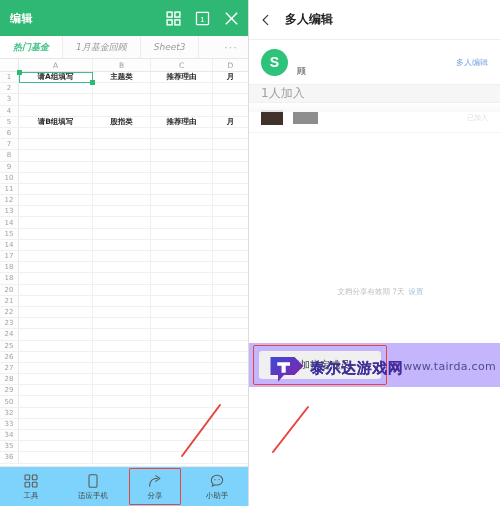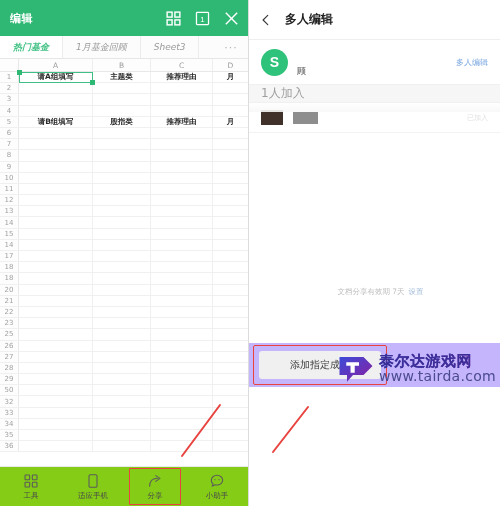--- a/index.html
+++ b/index.html
@@ -91,21 +91,21 @@
   .handle {
     position: absolute; width: 5px; height: 5px; background: #2fb874;
   }
   .h-tl { left: -3px; top: -3px; }
   .h-br { right: -3px; bottom: -3px; }
 
   
   .toolbar {
     flex: 0 0 40px; height: 40px;
     display: flex; align-items: center;
-    border-top: 1px solid #e9e9e9; background: #84cc16;
+    border-top: 1px solid #e9e9e9; background: #7dd3fc;
   }
   .tool {
     flex: 1 1 0; display: flex; flex-direction: column;
     align-items: center; justify-content: center; gap: 2px;
     height: 100%; position: relative;
   }
   .tool-ic { width: 16px; height: 16px; color: #5b5b5b; }
   .tool-ic svg { width: 100%; height: 100%; display: block; }
   .tool-lb { font-size: 7.5px; color: #4a4a4a; }
   .tool.hl::after {
@@ -183,28 +183,28 @@
     border: 1.4px solid #e8433f; border-radius: 2px; pointer-events: none;
   }
 
   
   .wm {
     position: absolute; right: 4px; bottom: 3px;
     display: flex; align-items: center; gap: 5px;
   }
   .wm-logo { width: 36px; height: 30px; }
   .wm-logo svg { width: 100%; height: 100%; display: block; }
-  .wm-txt { display: flex; flex-direction: column; line-height: 1.05; }
+  .wm-txt { display: flex; flex-direction: row; line-height: 1.05; }
   .wm-cn {
     font-size: 15px; font-weight: bold;
     background: linear-gradient(90deg,#2f3aa8,#5b2f9e,#a2248c);
     -webkit-background-clip: text; background-clip: text; color: #3b2f9a;
     letter-spacing: .5px;
   }
-  .wm-en { font-size: 14px; color: #4b4b8f; letter-spacing: .3px; }
+  .wm-en { font-size: 11px; color: #4b4b8f; letter-spacing: .3px; }
 
   
   .arrow { position: absolute; pointer-events: none; }
   .arrow svg { display: block; overflow: visible; }
 </style>
 </head>
 <body>
 
 <div class="screen">
 
@@ -401,20 +401,27 @@
           </div>
           <div class="row">
             <div class="rowh">22</div>
             <div class="cell blank cw1"></div>
             <div class="cell blank cw2"></div>
             <div class="cell blank cw3"></div>
             <div class="cell blank cw4"></div>
           </div>
           <div class="row">
             <div class="rowh">23</div>
+            <div class="cell blank cw1"></div>
+            <div class="cell blank cw2"></div>
+            <div class="cell blank cw3"></div>
+            <div class="cell blank cw4"></div>
+          </div>
+          <div class="row">
+            <div class="rowh">24</div>
             <div class="cell blank cw1"></div>
             <div class="cell blank cw2"></div>
             <div class="cell blank cw3"></div>
             <div class="cell blank cw4"></div>
           </div>
           <div class="row">
             <div class="rowh">25</div>
             <div class="cell blank cw1"></div>
             <div class="cell blank cw2"></div>
             <div class="cell blank cw3"></div>

